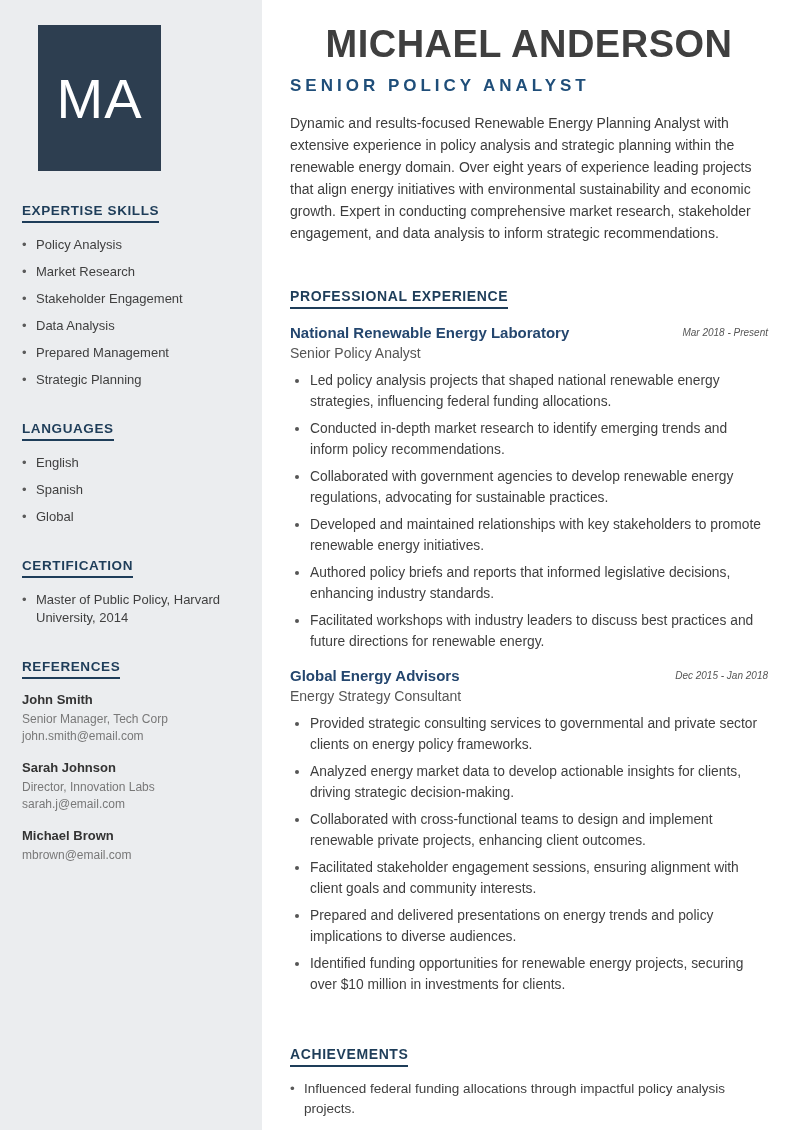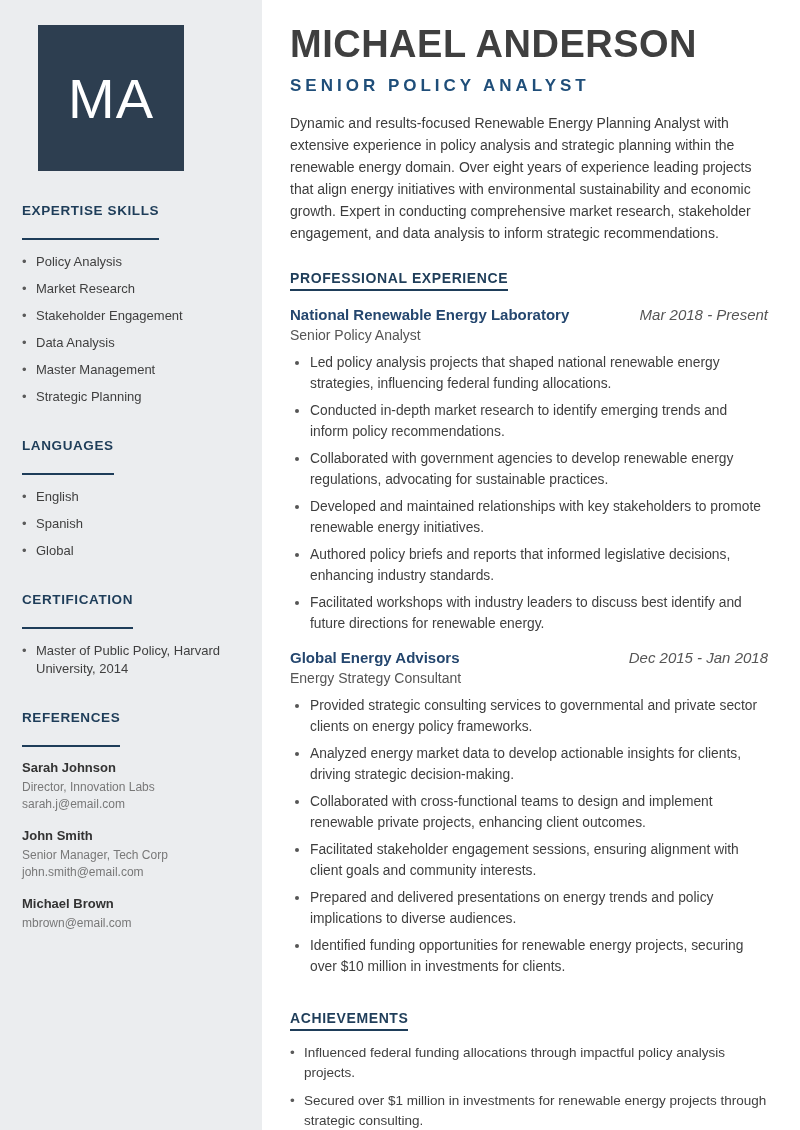--- a/index.html
+++ b/index.html
@@ -17,21 +17,21 @@
   }
 
   
   .sidebar {
     width: 262px;
     flex: 0 0 262px;
     background: #ebedef;
     padding: 25px 22px 30px 22px;
   }
   .monogram {
-    width: 146px;
+    width: 123px;
     height: 146px;
     margin-left: 16px;
     background: #2d3e50;
     color: #ffffff;
     display: flex;
     align-items: center;
     justify-content: center;
     font-size: 56px;
     letter-spacing: 1px;
     font-weight: 400;
@@ -44,21 +44,21 @@
     line-height: 16px;
   }
   .side-section { margin-top: 30px; }
   .side-heading {
     display: inline-block;
     font-size: 13.5px;
     font-weight: 700;
     color: #1e3d59;
     letter-spacing: 0.6px;
     border-bottom: 2px solid #1e3d59;
-    padding-bottom: 20px;
+    padding-bottom: 3px;
     margin-bottom: 13px;
   }
   .dot-list { list-style: none; }
   .dot-list li {
     position: relative;
     padding-left: 14px;
     font-size: 13px;
     color: #3f3f3f;
     line-height: 18px;
     margin-bottom: 9px;
@@ -87,57 +87,58 @@
     flex: 1;
     background: #ffffff;
     padding: 22px 32px 30px 28px;
   }
   .name {
     font-size: 38px;
     font-weight: 700;
     color: #3f3f3f;
     letter-spacing: 0.5px;
     line-height: 44px;
+    text-align: center;
   }
   .job-title-header {
     margin-top: 10px;
     font-size: 17px;
     font-weight: 600;
     color: #1f4e79;
     letter-spacing: 4px;
   }
   .summary {
     margin-top: 16px;
     font-size: 14px;
     line-height: 22px;
     color: #3c3c3c;
   }
   .main-heading {
     display: inline-block;
-    margin-top: 26px;
+    margin-top: 44px;
     font-size: 14px;
     font-weight: 700;
     color: #1e3d59;
     letter-spacing: 0.6px;
     border-bottom: 2px solid #1e3d59;
     padding-bottom: 3px;
   }
   .job { margin-top: 15px; }
   .job-header {
     display: flex;
     justify-content: space-between;
     align-items: center;
   }
   .company {
     font-size: 15px;
     font-weight: 700;
     color: #24466e;
   }
   .dates {
-    font-size: 15px;
+    font-size: 10px;
     font-style: italic;
     color: #555555;
     white-space: nowrap;
   }
   .role {
     margin-top: 4px;
     font-size: 14px;
     color: #555555;
   }
   .bullets {
@@ -171,21 +172,21 @@
     </div>
 
 
     <section class="side-section">
       <h2 class="side-heading">EXPERTISE SKILLS</h2>
       <ul class="dot-list">
         <li>Policy Analysis</li>
         <li>Market Research</li>
         <li>Stakeholder Engagement</li>
         <li>Data Analysis</li>
-        <li>Master Management</li>
+        <li>Prepared Management</li>
         <li>Strategic Planning</li>
       </ul>
     </section>
 
     <section class="side-section">
       <h2 class="side-heading">LANGUAGES</h2>
       <ul class="dot-list">
         <li>English</li>
         <li>Spanish</li>
         <li>Global</li>
@@ -196,29 +197,29 @@
       <h2 class="side-heading">CERTIFICATION</h2>
       <ul class="dot-list">
         <li>Master of Public Policy, Harvard University, 2014</li>
       </ul>
     </section>
 
     <section class="side-section">
       <h2 class="side-heading">REFERENCES</h2>
 
       <div class="reference">
+        <div class="ref-name">John Smith</div>
+        <div class="ref-role">Senior Manager, Tech Corp</div>
+        <div class="ref-email">john.smith@email.com</div>
+      </div>
+
+      <div class="reference">
         <div class="ref-name">Sarah Johnson</div>
         <div class="ref-role">Director, Innovation Labs</div>
         <div class="ref-email">sarah.j@email.com</div>
-      </div>
-
-      <div class="reference">
-        <div class="ref-name">John Smith</div>
-        <div class="ref-role">Senior Manager, Tech Corp</div>
-        <div class="ref-email">john.smith@email.com</div>
       </div>
 
       <div class="reference">
         <div class="ref-name">Michael Brown</div>
         <div class="ref-email">mbrown@email.com</div>
       </div>
     </section>
 
   </aside>
 
@@ -237,21 +238,21 @@
         <span class="company">National Renewable Energy Laboratory</span>
         <span class="dates">Mar 2018 - Present</span>
       </div>
       <div class="role">Senior Policy Analyst</div>
       <ul class="bullets">
         <li>Led policy analysis projects that shaped national renewable energy strategies, influencing federal funding allocations.</li>
         <li>Conducted in-depth market research to identify emerging trends and inform policy recommendations.</li>
         <li>Collaborated with government agencies to develop renewable energy regulations, advocating for sustainable practices.</li>
         <li>Developed and maintained relationships with key stakeholders to promote renewable energy initiatives.</li>
         <li>Authored policy briefs and reports that informed legislative decisions, enhancing industry standards.</li>
-        <li>Facilitated workshops with industry leaders to discuss best identify and future directions for renewable energy.</li>
+        <li>Facilitated workshops with industry leaders to discuss best practices and future directions for renewable energy.</li>
       </ul>
     </section>
 
     
     <section class="job">
       <div class="job-header">
         <span class="company">Global Energy Advisors</span>
         <span class="dates">Dec 2015 - Jan 2018</span>
       </div>
       <div class="role">Energy Strategy Consultant</div>

